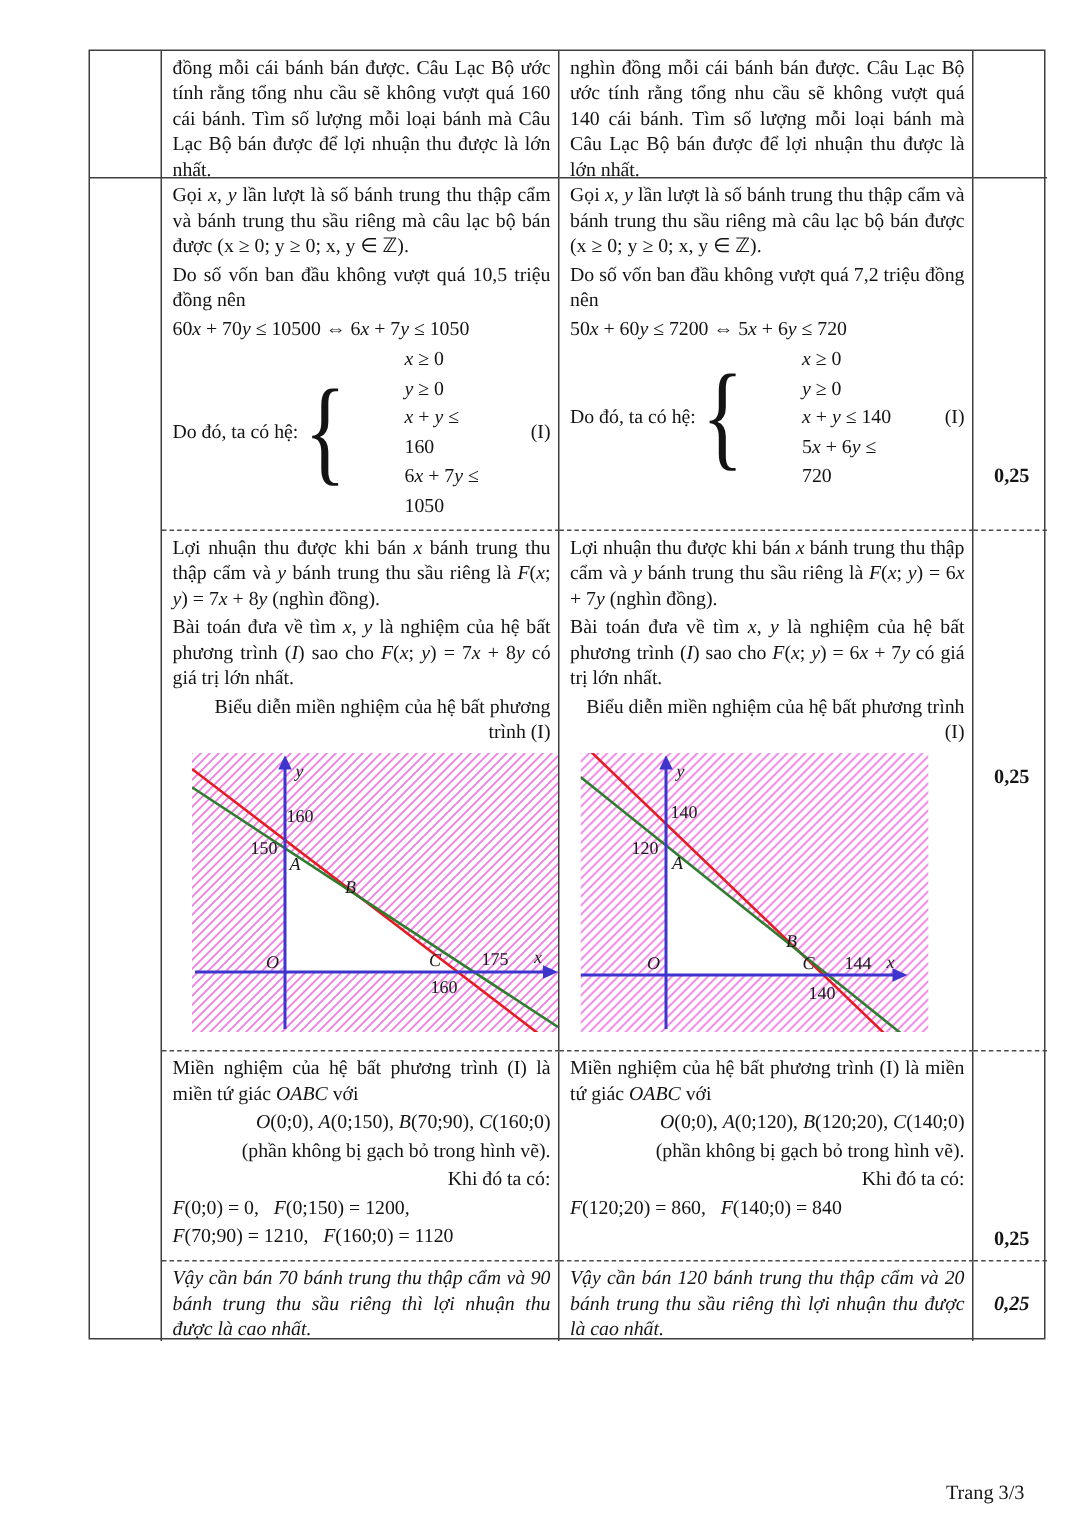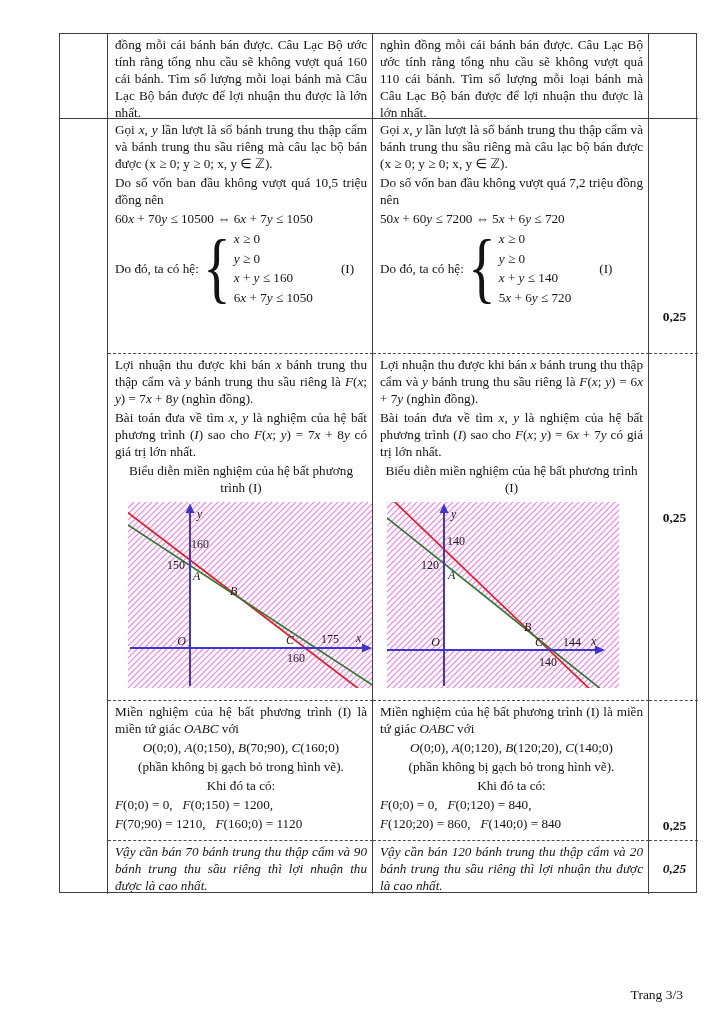--- a/index.html
+++ b/index.html
@@ -21,29 +21,29 @@
     border-bottom:1px solid #3f3f3f;
     padding:2px 5px 0 7px;
     font-size:13.2px;line-height:17px;
     overflow:hidden;box-sizing:border-box;
   }
   .last-col{border-right:none;}
   .dashed-bottom{border-bottom:1px dashed #4a4a4a;}
   .no-bottom{border-bottom:none;font-style:italic;}
   .num-col-merged{grid-column:1;grid-row:2/6;border-bottom:none;}
   .cell p{margin:0 0 2px 0;text-align:justify;}
-  .cell p.nojust{text-align:center;}
+  .cell p.nojust{text-align:right;}
   .eq{margin:1px 0 1px 0;text-align:left;}
   .sys{display:flex;align-items:center;margin-top:1px;}
   .sys-label{white-space:nowrap;}
   .brace{
     display:inline-block;font-size:58px;line-height:58px;font-weight:400;
     transform:scaleY(1.35);margin:0 3px 0 4px;
   }
-  .sys-rows{display:flex;flex-direction:column;line-height:19.5px;}
+  .sys-rows{display:flex;flex-direction:column;line-height:19.5px;margin-left:36px;}
   .sys-tag{margin-left:28px;}
   .fline{margin-top:3px;text-align:left;}
   .score-cell{
     display:flex;justify-content:center;
     font-weight:bold;font-size:13.5px;
   }
   .score-b2{align-items:flex-end;padding-bottom:28px;}
   .score-b3{align-items:center;padding-bottom:22px;}
   .score-b4{align-items:flex-end;padding-bottom:6px;}
   .score-b5{align-items:center;}
@@ -59,21 +59,21 @@
 </head>
 <body>
 
 <div class="doc-table">
 
   <div class="cell"></div>
   <div class="cell">
     <p>đồng mỗi cái bánh bán được. Câu Lạc Bộ ước tính rằng tổng nhu cầu sẽ không vượt quá 160 cái bánh. Tìm số lượng mỗi loại bánh mà Câu Lạc Bộ bán được để lợi nhuận thu được là lớn nhất.</p>
   </div>
   <div class="cell">
-    <p>nghìn đồng mỗi cái bánh bán được. Câu Lạc Bộ ước tính rằng tổng nhu cầu sẽ không vượt quá 110 cái bánh. Tìm số lượng mỗi loại bánh mà Câu Lạc Bộ bán được để lợi nhuận thu được là lớn nhất.</p>
+    <p>nghìn đồng mỗi cái bánh bán được. Câu Lạc Bộ ước tính rằng tổng nhu cầu sẽ không vượt quá 140 cái bánh. Tìm số lượng mỗi loại bánh mà Câu Lạc Bộ bán được để lợi nhuận thu được là lớn nhất.</p>
   </div>
   <div class="cell last-col"></div>
 
   <div class="cell num-col-merged"></div>
 
   <div class="cell dashed-bottom">
     <p>Gọi <i>x</i>, <i>y</i>  lần lượt là số bánh trung thu thập cẩm và bánh trung thu sầu riêng mà câu lạc bộ bán được (x ≥ 0; y ≥ 0; x, y ∈ ℤ).</p>
     <p>Do số vốn ban đầu không vượt quá 10,5 triệu đồng nên</p>
     <p class="eq">60<i>x</i> + 70<i>y</i> ≤ 10500 ⇔ 6<i>x</i> + 7<i>y</i> ≤ 1050</p>
     <div class="sys">
@@ -180,21 +180,20 @@
     <p class="nojust">(phần không bị gạch bỏ trong hình vẽ).</p>
     <p class="nojust">Khi đó ta có:</p>
     <p class="fline"><i>F</i>(0;0) = 0,&nbsp;&nbsp; <i>F</i>(0;150) = 1200,</p>
     <p class="fline"><i>F</i>(70;90) = 1210,&nbsp;&nbsp; <i>F</i>(160;0) = 1120</p>
   </div>
   <div class="cell dashed-bottom">
     <p>Miền nghiệm của hệ bất phương trình (I) là miền tứ giác <i>OABC</i> với</p>
     <p class="nojust"><i>O</i>(0;0),  <i>A</i>(0;120),  <i>B</i>(120;20),  <i>C</i>(140;0)</p>
     <p class="nojust">(phần không bị gạch bỏ trong hình vẽ).</p>
     <p class="nojust">Khi đó ta có:</p>
-    <p class="fline"><i>F</i>(0;0) = 0,&nbsp;&nbsp; <i>F</i>(0;120) = 840,</p>
     <p class="fline"><i>F</i>(120;20) = 860,&nbsp;&nbsp; <i>F</i>(140;0) = 840</p>
   </div>
   <div class="cell last-col dashed-bottom score-cell score-b4">
     <span>0,25</span>
   </div>
 
   <div class="cell no-bottom">
     <p>Vậy cần bán 70 bánh trung thu thập cẩm và 90 bánh trung thu sầu riêng thì lợi nhuận thu được là cao nhất.</p>
   </div>
   <div class="cell no-bottom">

